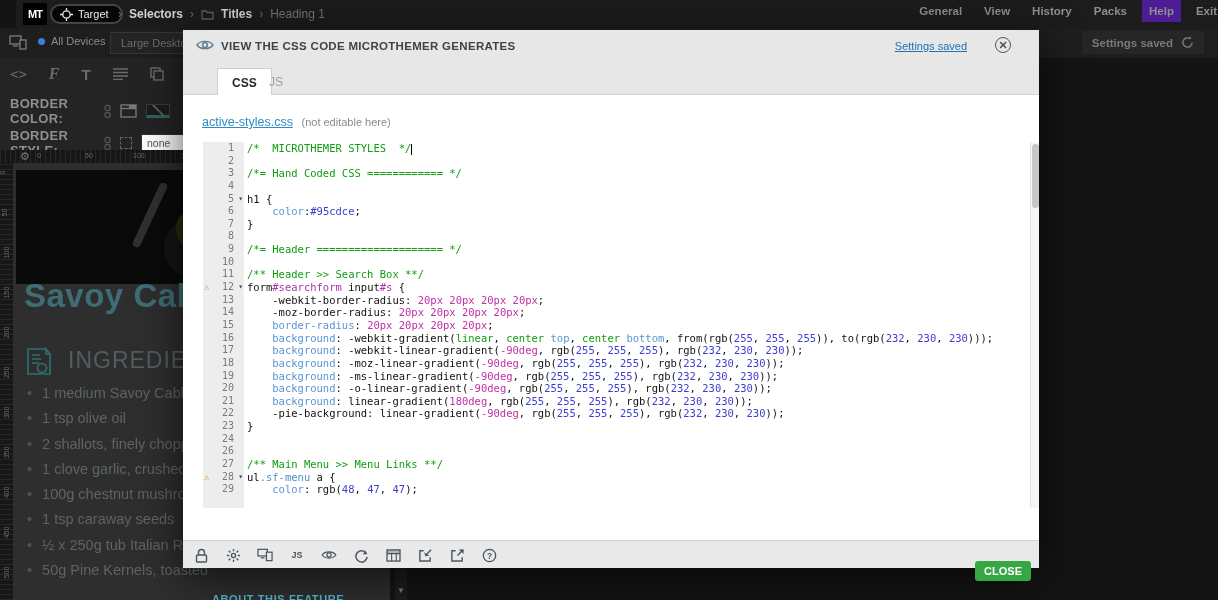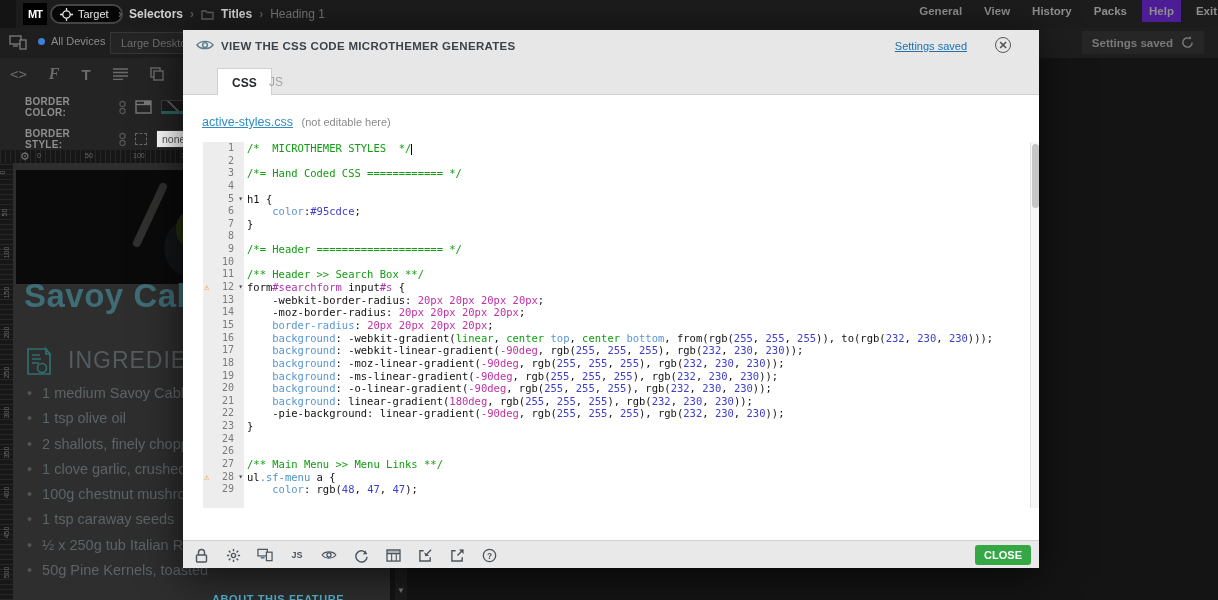--- a/index.html
+++ b/index.html
@@ -29,21 +29,21 @@
   #largedesk { position:absolute; left:110px; top:4px; padding:4px 10px; background:#242424;
     border:1px solid #363636; color:#6f6f6f; font-size:11px; }
   #saved-badge { position:absolute; right:14px; top:3px; padding:5px 10px; background:#262626;
     color:#7a7a7a; font-size:11.5px; font-weight:bold; display:flex; align-items:center; gap:8px; }
 
   
   #leftpanel { position:absolute; left:0; top:58px; width:400px; height:105px; background:#242424; z-index:1; }
   #iconrow { position:absolute; left:0; top:2px; width:400px; height:28px; display:flex; align-items:center; gap:22px; padding-left:10px; }
   #iconrow .tool { color:#6b6b6b; font-size:14px; }
   .prow { position:absolute; left:10px; display:flex; align-items:center; gap:9px; }
-  .prow .plabel { color:#8f8f8f; font-size:10px; font-weight:bold; letter-spacing:.3px; width:85px;margin-left:15px; }
+  .prow .plabel { color:#8f8f8f; font-size:13px; font-weight:bold; letter-spacing:.3px; width:85px; }
   .swatch { width:24px; height:14px; background:#1c1c1c; border:1px solid #3c3c3c; border-bottom:3px solid #2c6561;
     background-image:linear-gradient(45deg, transparent 46%, #555 46%, #555 54%, transparent 54%); }
   .style-icon { width:12px; height:12px; border:1px dashed #666; }
   .none-box { width:52px; height:18px; background:#ffffff; border:1px solid #323232; color:#565656;
     font-size:10.5px; line-height:16px; padding-left:5px; }
 
   
   #hruler { position:absolute; left:0; top:150px; width:400px; height:13px; background:#171717; z-index:1;
     background-image:repeating-linear-gradient(90deg,#272727 0,#272727 1px,transparent 1px,transparent 5px); }
   #hruler .num, #vruler .num { position:absolute; color:#696969; font-size:7px; }
@@ -106,21 +106,21 @@
   #ed-thumb { position:absolute; left:1px; top:2px; width:7px; height:64px; background:#c6c6c6; border-radius:4px; }
 
   #about-link { position:absolute; left:29px; top:498px; height:11px; overflow:hidden; color:#4aa3b8;
     font-size:11px; font-weight:bold; letter-spacing:.6px; }
 
   
   #m-footer { position:absolute; left:0; top:510px; width:856px; height:28px; background:#e9e9e9; border-top:1px solid #d2d2d2; }
   #f-icons { position:absolute; left:10px; top:0; height:28px; display:flex; align-items:center; gap:16px; }
   .f-ic { width:16px; height:16px; display:flex; align-items:center; justify-content:center; color:#49555f; }
   .f-ic.js-txt { font-size:9px; font-weight:bold; font-family:"Liberation Sans",sans-serif; }
-  #close-btn { position:absolute; right:8px; top:4px; background:#35a845; color:#fff; font-size:11px; font-weight:bold;
+  #close-btn { position:absolute; right:8px; top:20px; background:#35a845; color:#fff; font-size:11px; font-weight:bold;
     padding:4px 9px; border-radius:3px; border:none; }
 
   svg { display:block; }
 </style>
 </head>
 <body>
 
 <div id="topbar">
   <div id="mt-logo">MT</div>
   <div id="target-btn">

